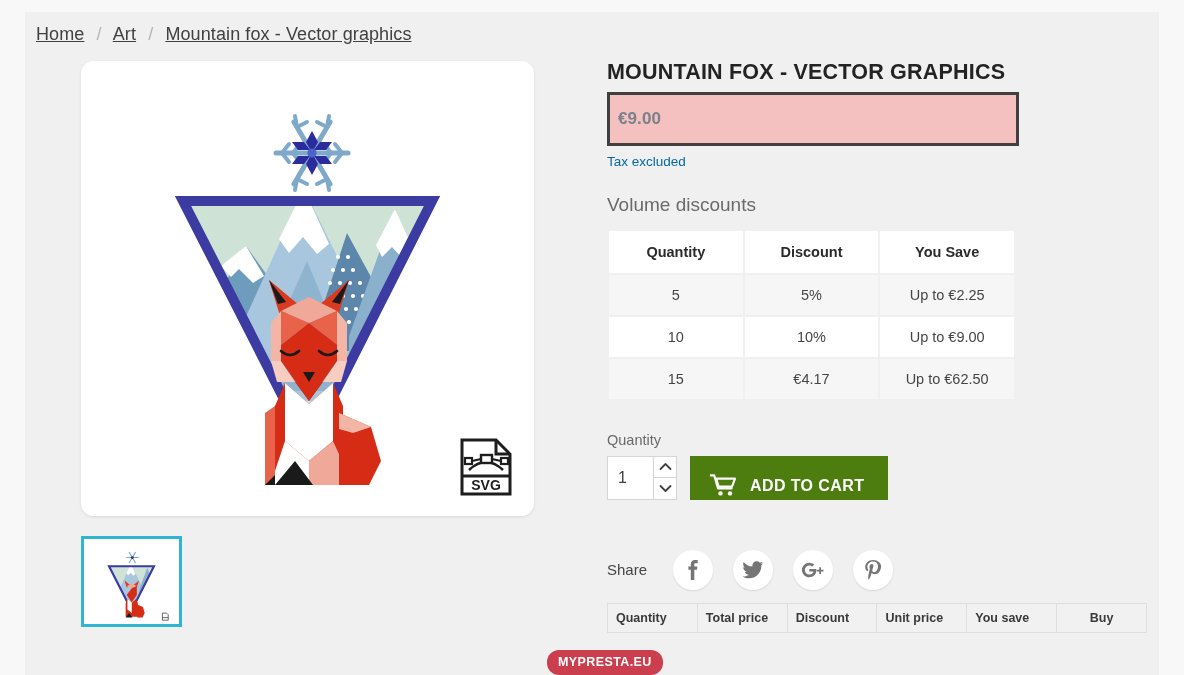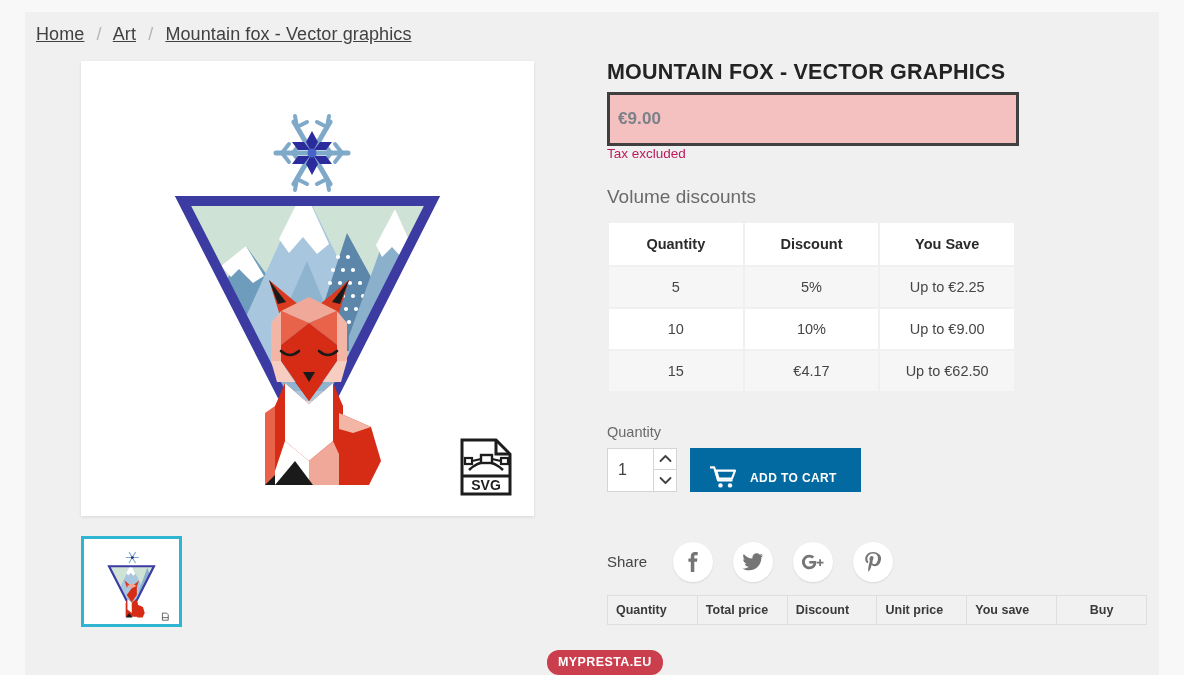--- a/index.html
+++ b/index.html
@@ -33,20 +33,21 @@
   #breadcrumb .sep { color: #b5b5b5; margin: 0 7px; }
 
   
   #gallery { position: absolute; left: 81px; top: 61px; }
   #main-image {
     width: 453px; height: 455px;
     background: #fff;
     box-shadow: 0 1px 3px rgba(0,0,0,.10);
     position: relative;
     overflow: hidden;
+    border-radius: 13px;
   }
   #artwork { position: absolute; left: 0; top: 0; width: 453px; height: 455px; }
   #svg-badge {
     position: absolute; right: 22px; bottom: 20px;
     width: 52px; height: 58px;
   }
   #thumbs { margin-top: 20px; display: flex; gap: 10px; }
   .thumb {
     width: 101px; height: 91px;
     background: #fff;
@@ -75,21 +76,22 @@
     height: 54px;
     display: flex; align-items: center;
     padding: 0 8px;
     width: 412px;
   }
   #price {
     font-size: 17px; font-weight: bold; color: #7a8189;
     letter-spacing: .1px;
   }
   #tax-note {
-    font-size: 13.5px; color: #be185d;
+    font-size: 13.5px; color: #0369a1;
+    margin-top: 8px;
   }
   #description {
     font-size: 14.5px; color: #7a7a7a;
     margin-top: 23px;
     line-height: 1.35;
   }
   #vd-label {
     font-size: 19px; color: #6a6a6a;
     margin-top: 25px;
   }
@@ -139,24 +141,24 @@
     width: 24px; display: flex; flex-direction: column;
     border-left: 1px solid #d6d4d4;
   }
   .spin-btn {
     flex: 1; display: flex; align-items: center; justify-content: center;
     background: #fff; cursor: pointer;
   }
   .spin-btn + .spin-btn { border-top: 1px solid #d6d4d4; }
   #add-to-cart {
     margin-left: 13px;
-    background: #0369a1;
+    background: #4d7c0f;
     border: none;
     color: #fff;
-    font-size: 12px; font-weight: bold;
+    font-size: 16px; font-weight: bold;
     letter-spacing: .4px;
     padding: 16px 24px 0 20px;
     height: 44px;
     display: flex; align-items: center; gap: 14px;
     cursor: pointer;
     font-family: "Liberation Sans", sans-serif;
     text-transform: uppercase;
   }
 
   

